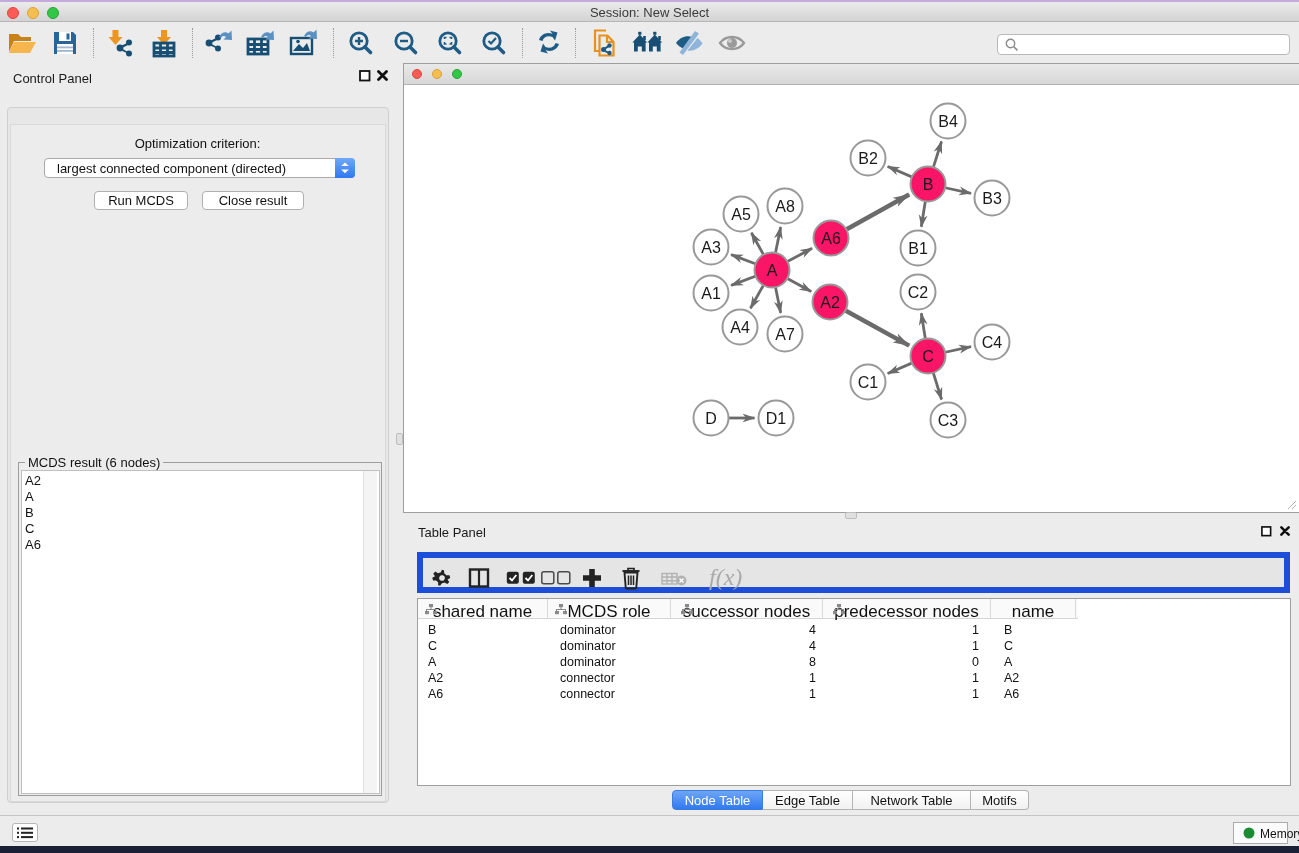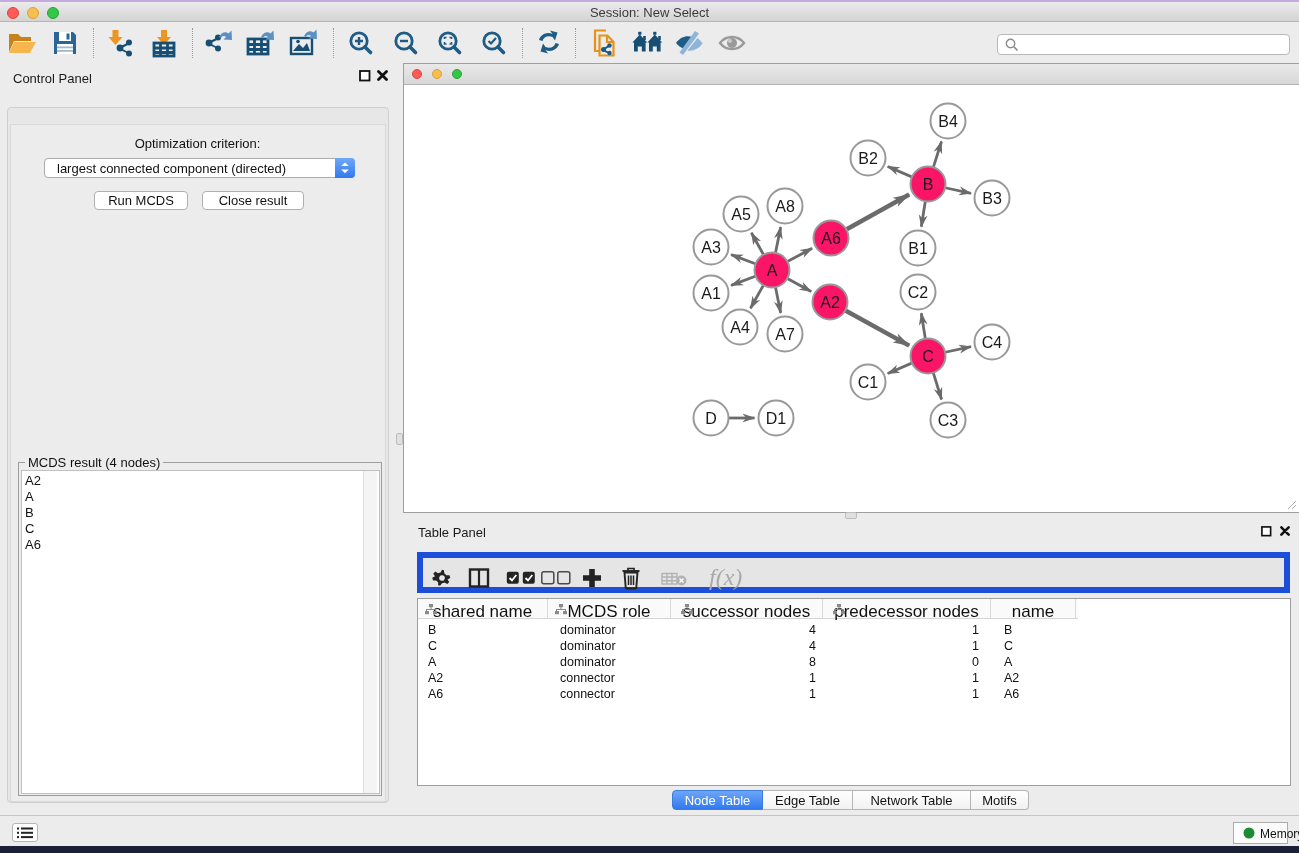--- a/index.html
+++ b/index.html
@@ -244,21 +244,21 @@
 <div class="btn" style="left:202px;top:191px;width:102px;">Close result</div>
 <div id="grp">
   <div class="list">
     <div class="sb"></div>
     <div class="li" style="padding-top:2px;height:18px;">A2</div>
     <div class="li">A</div>
     <div class="li">B</div>
     <div class="li">C</div>
     <div class="li">A6</div>
   </div>
-  <div class="legend">MCDS result (4 nodes)</div>
+  <div class="legend">MCDS result (6 nodes)</div>
 </div>
 <div id="gwin">
   <div id="gwin-tb">
     <div class="tl" style="left:8px;top:5px;width:10px;height:10px;background:#fc5b57;border:0.5px solid #e2443f;"></div>
     <div class="tl" style="left:28px;top:5px;width:10px;height:10px;background:#f5bf4f;border:0.5px solid #dfa036;"></div>
     <div class="tl" style="left:48px;top:5px;width:10px;height:10px;background:#33c748;border:0.5px solid #29a334;"></div>
   </div>
   <div id="graphsvg"><svg width="893" height="427" viewBox="0 0 893 427" xmlns="http://www.w3.org/2000/svg" style="font-family:'Liberation Sans',sans-serif">
           <defs>
             <marker id="ah" markerWidth="13" markerHeight="10" refX="12" refY="5" orient="auto" markerUnits="userSpaceOnUse">

